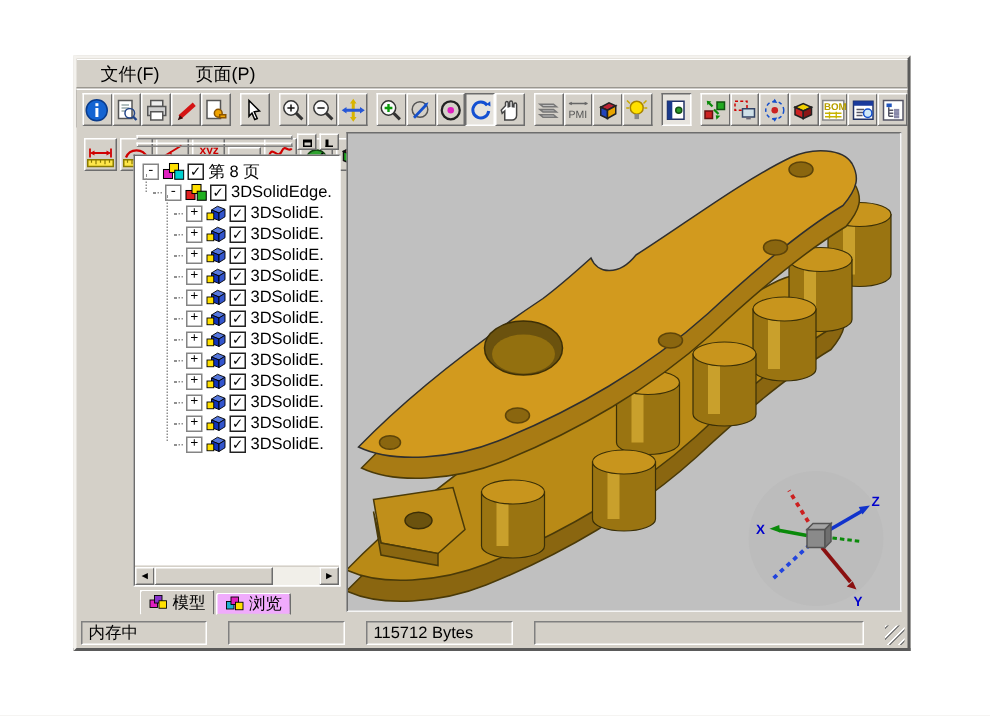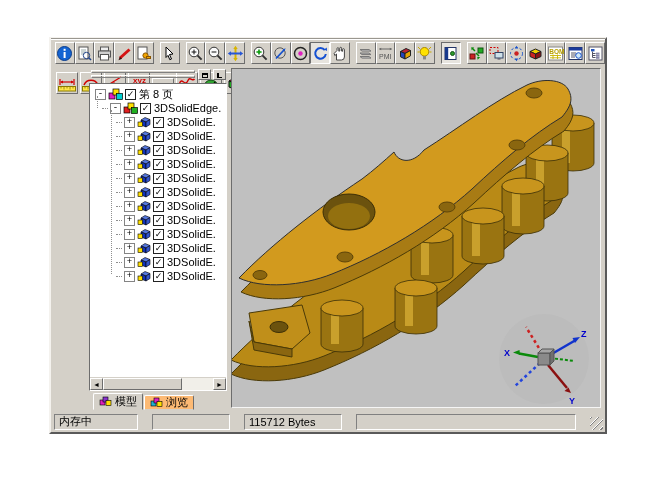--- a/index.html
+++ b/index.html
@@ -53,39 +53,43 @@
   .hscroll { height:13px; background:#f1efe9; display:flex; border-top:1px solid #d4d0c8; }
   .sbtn { width:13px; height:12px; background:#d4d0c8; border:1px solid; border-color:#ffffff #6d6d6d #6d6d6d #ffffff;
           font-size:7px; line-height:9px; text-align:center; padding:0; color:#000; flex:none; }
   .htrack { flex:1; position:relative; }
   .hthumb { position:absolute; left:0; top:0; width:72%; height:12px; background:#d4d0c8;
             border:1px solid; border-color:#ffffff #6d6d6d #6d6d6d #ffffff; }
   
   .tabs { height:19px; display:flex; align-items:flex-end; gap:1px; padding-left:4px; }
   .tab { height:17px; display:flex; align-items:center; gap:3px; padding:0 5px; font-size:11px;
          background:#d4d0c8; border:1px solid; border-color:#ffffff #6d6d6d #d4d0c8 #ffffff; border-radius:2px 2px 0 0; }
-  .tab.inactive { height:15px; background:#fdba74;margin-top:25px; }
+  .tab.inactive { height:15px; background:#f0abfc;margin-top:25px; }
   
   .viewport { flex:1; margin:2px 4px 2px 2px; background:#c0c0c0; position:relative;
               border:1px solid; border-color:#6d6d6d #f5f5f5 #f5f5f5 #6d6d6d; overflow:hidden; }
   .model-svg { position:absolute; left:0; top:0; }
   .triad { position:absolute; right:8px; bottom:0; }
   
   .statusbar { height:20px; display:flex; align-items:center; gap:14px; padding:1px 2px 2px 3px; }
   .sfield { height:16px; background:#d4d0c8; border:1px solid; border-color:#808080 #ffffff #ffffff #808080;
             font-size:11px; display:flex; align-items:center; padding-left:4px; color:#000; }
   .sf1 { width:84px; } .sf2 { width:78px; } .sf3 { width:98px; } .sf4 { flex:1; }
   .sgrip { width:13px; height:13px; background:
            repeating-linear-gradient(135deg,#fff 0 1px,#808080 1px 2px,#d4d0c8 2px 5px); align-self:flex-end; }
 </style>
 </head>
 <body>
 
 <div class="window">
 
+  <div class="menubar">
+    <span class="menu-item">文件(F)</span>
+    <span class="menu-item">页面(P)</span>
+  </div>
 
   <div class="toolbar">
     <button class="tb">
         <svg width="17" height="17">
           <circle cx="8.5" cy="8.5" r="7" fill="#1464d2" stroke="#0a3c8c"></circle>
           <rect x="7.6" y="3.8" width="2" height="2" fill="#fff"></rect>
           <rect x="7.6" y="7" width="2" height="6" fill="#fff"></rect>
         </svg>
       </button>
     <button class="tb">

